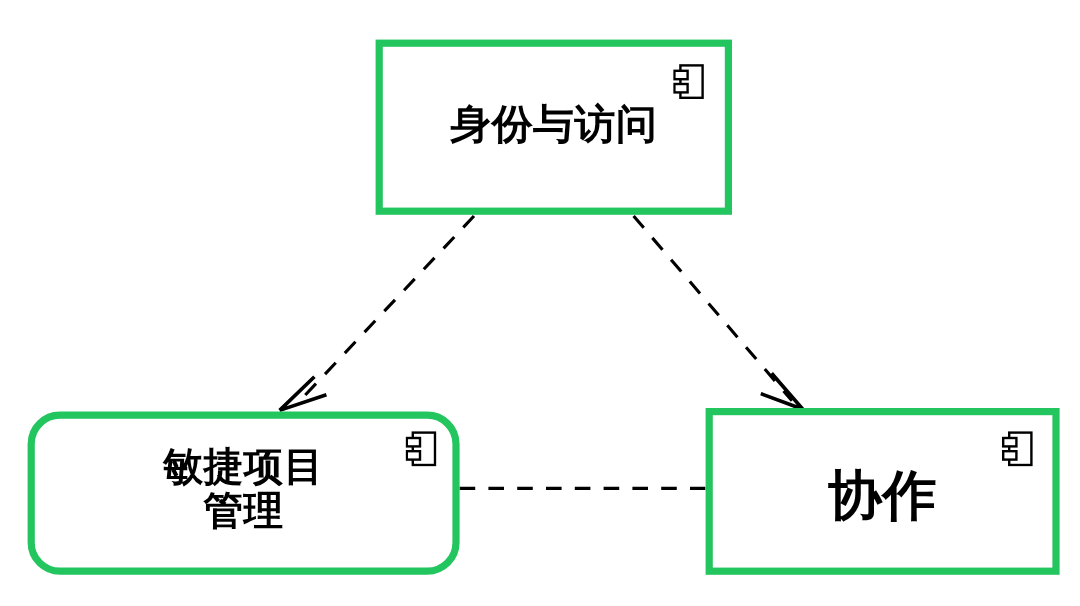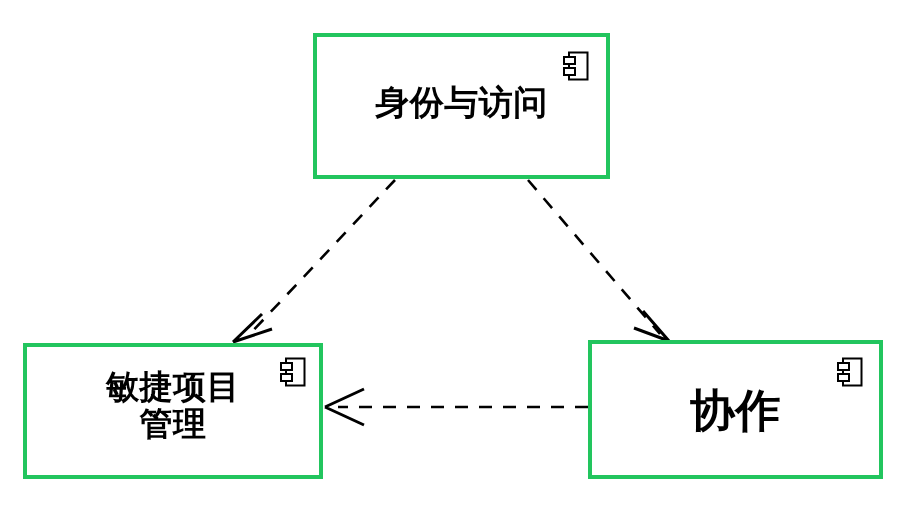--- a/index.html
+++ b/index.html
@@ -21,21 +21,21 @@
     position: absolute;
     left: 0;
     top: 0;
     width: 900px;
     height: 505px;
   }
   .component-box {
     position: absolute;
     box-sizing: border-box;
     background: #ffffff;
-    border: 4px solid #22c55e;
+    border: 6px solid #22c55e;
     z-index: 5;
   }
   .component-label {
     position: absolute;
     left: 0;
     width: 100%;
     text-align: center;
     color: #000000;
     font-weight: bold;
     line-height: 1.12;
@@ -59,22 +59,23 @@
     font-size: 34px;
   }
   #box-identity .comp-icon {
     right: 17px;
     top: 14px;
   }
 
   #box-agile {
     left: 23px;
     top: 343px;
-    width: 300px;
+    width: 360px;
     height: 136px;
+    border-radius: 27px;
   }
   #box-agile .component-label {
     top: 22px;
     font-size: 33px;
   }
   #box-agile .comp-icon {
     right: 13px;
     top: 10px;
   }
 

